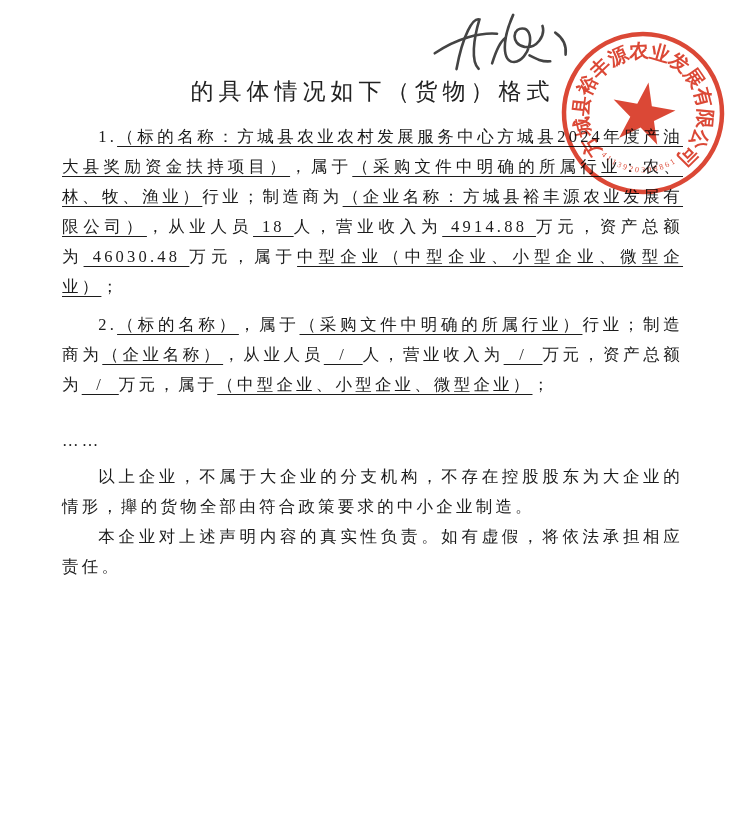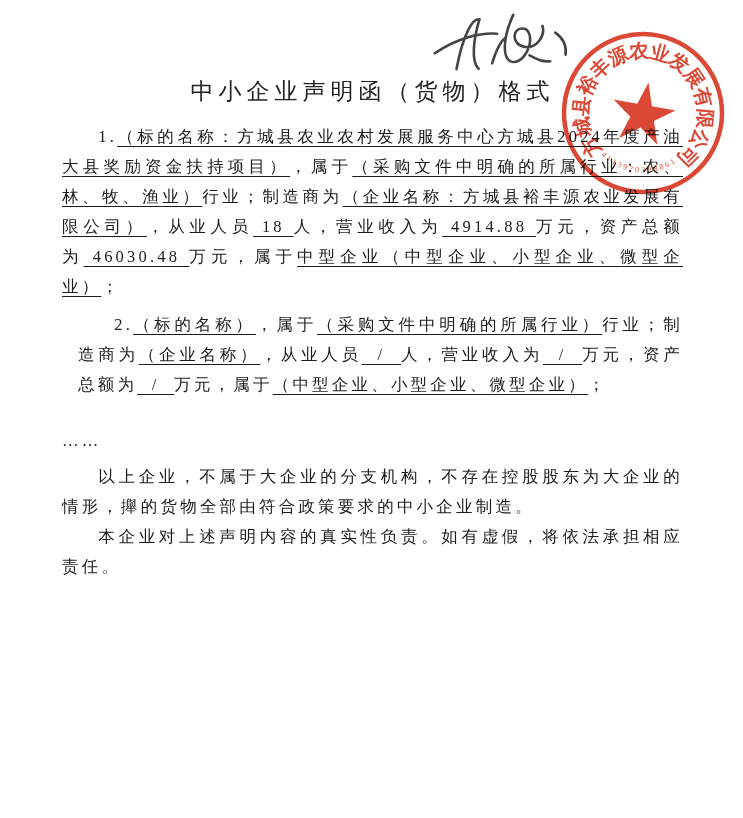--- a/index.html
+++ b/index.html
@@ -38,21 +38,21 @@
   .doc-body p {
     font-size: 16.5px;
     line-height: 30px;
     letter-spacing: 3.2px;
     text-align: justify;
     color: #1c1c1c;
   }
   .indent { text-indent: 2.2em; }
   .u { text-decoration: underline; text-underline-offset: 4px; text-decoration-thickness: 1px; }
   .item-1 { margin-top: 6px; }
-  .item-2 { margin-top: 8px; margin-left: 16px; }
+  .item-2 { margin-top: 8px; }
   .ellipsis-line { margin-top: 26px; letter-spacing: 1px; }
   .closing-1 { margin-top: 6px; }
   .seal-wrap {
     position: absolute;
     left: 548px; top: 18px;
     width: 190px; height: 190px;
     mix-blend-mode: multiply;
     opacity: 0.93;
     pointer-events: none;
   }
@@ -65,21 +65,21 @@
     opacity: 0.88;
     pointer-events: none;
   }
 </style>
 </head>
 <body>
 
 <div class="page">
 
 
-  <div class="doc-title">中小企业声明函（货物）格式</div>
+  <div class="doc-title">的具体情况如下（货物）格式</div>
 
   <div class="doc-body">
     <p class="indent item-1"><span>1.</span><span class="u">（标的名称：方城县农业农村发展服务中心方城县2024年度产油大县奖励资金扶持项目）</span><span>，属于</span><span class="u">（采购文件中明确的所属行业：农、林、牧、渔业）</span><span>行业；制造商为</span><span class="u">（企业名称：方城县裕丰源农业发展有限公司）</span><span>，从业人员</span><span class="u">&nbsp;18&nbsp;</span><span>人，营业收入为</span><span class="u">&nbsp;4914.88&nbsp;</span><span>万元，资产总额为</span><span class="u">&nbsp;46030.48&nbsp;</span><span>万元，属于</span><span class="u">中型企业（中型企业、小型企业、微型企业）</span><span>；</span></p>
     <p class="indent item-2"><span>2.</span><span class="u">（标的名称）</span><span>，属于</span><span class="u">（采购文件中明确的所属行业）</span><span>行业；制造商为</span><span class="u">（企业名称）</span><span>，从业人员</span><span class="u">&nbsp;&nbsp;/&nbsp;&nbsp;</span><span>人，营业收入为</span><span class="u">&nbsp;&nbsp;/&nbsp;&nbsp;</span><span>万元，资产总额为</span><span class="u">&nbsp;&nbsp;/&nbsp;&nbsp;</span><span>万元，属于</span><span class="u">（中型企业、小型企业、微型企业）</span><span>；</span></p>
     <p class="ellipsis-line">……</p>
     <p class="indent closing-1">以上企业，不属于大企业的分支机构，不存在控股股东为大企业的情形，攑的货物全部由符合政策要求的中小企业制造。</p>
     <p class="indent">本企业对上述声明内容的真实性负责。如有虚假，将依法承担相应责任。</p>
   </div>
 
   <div class="signature-wrap">

